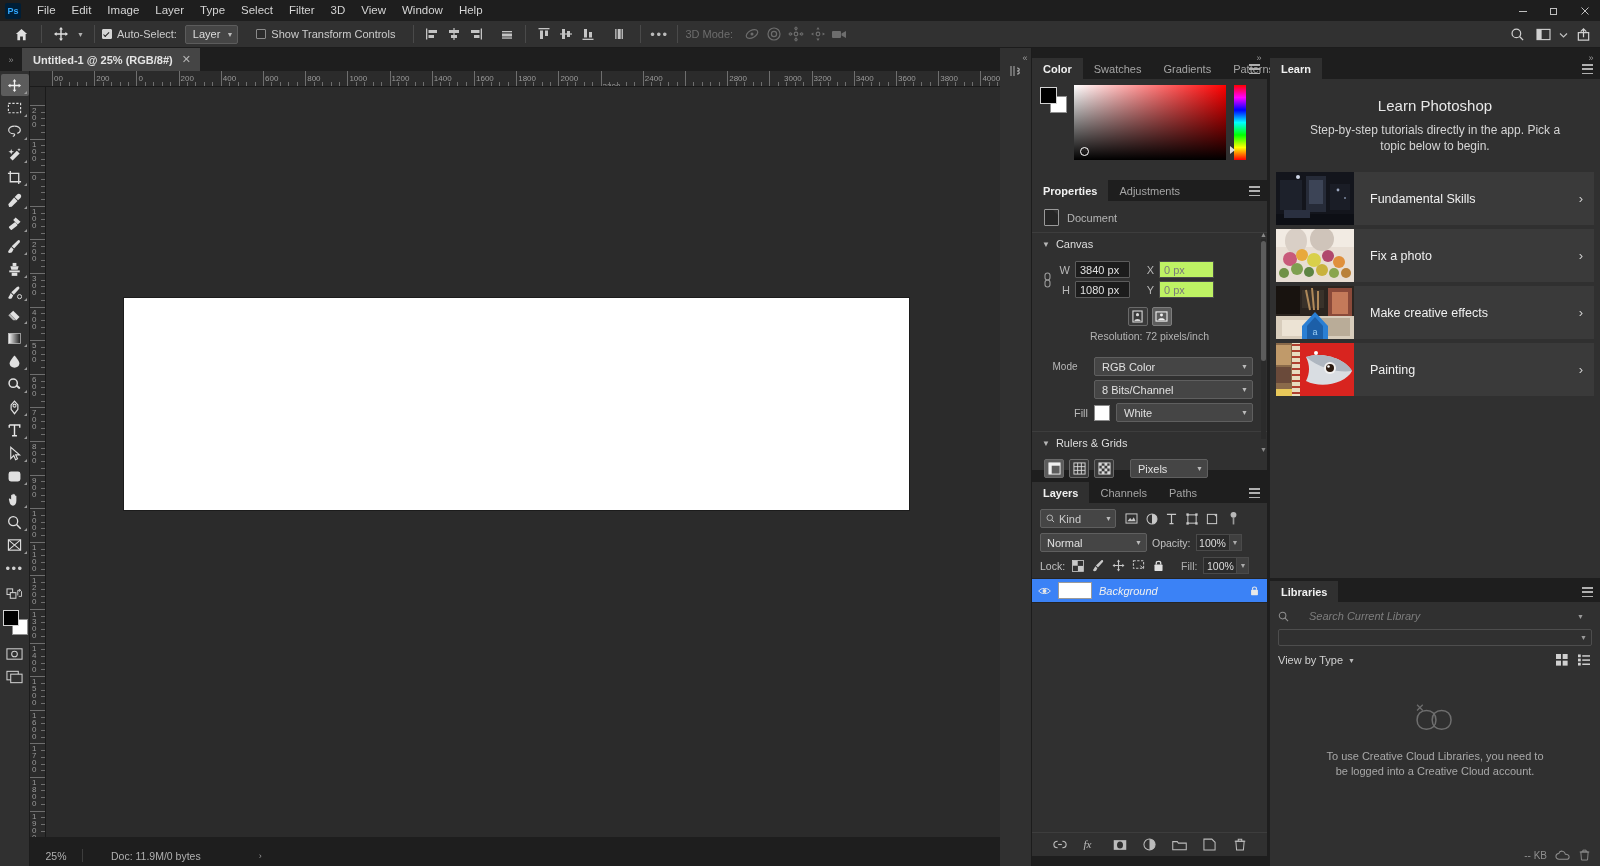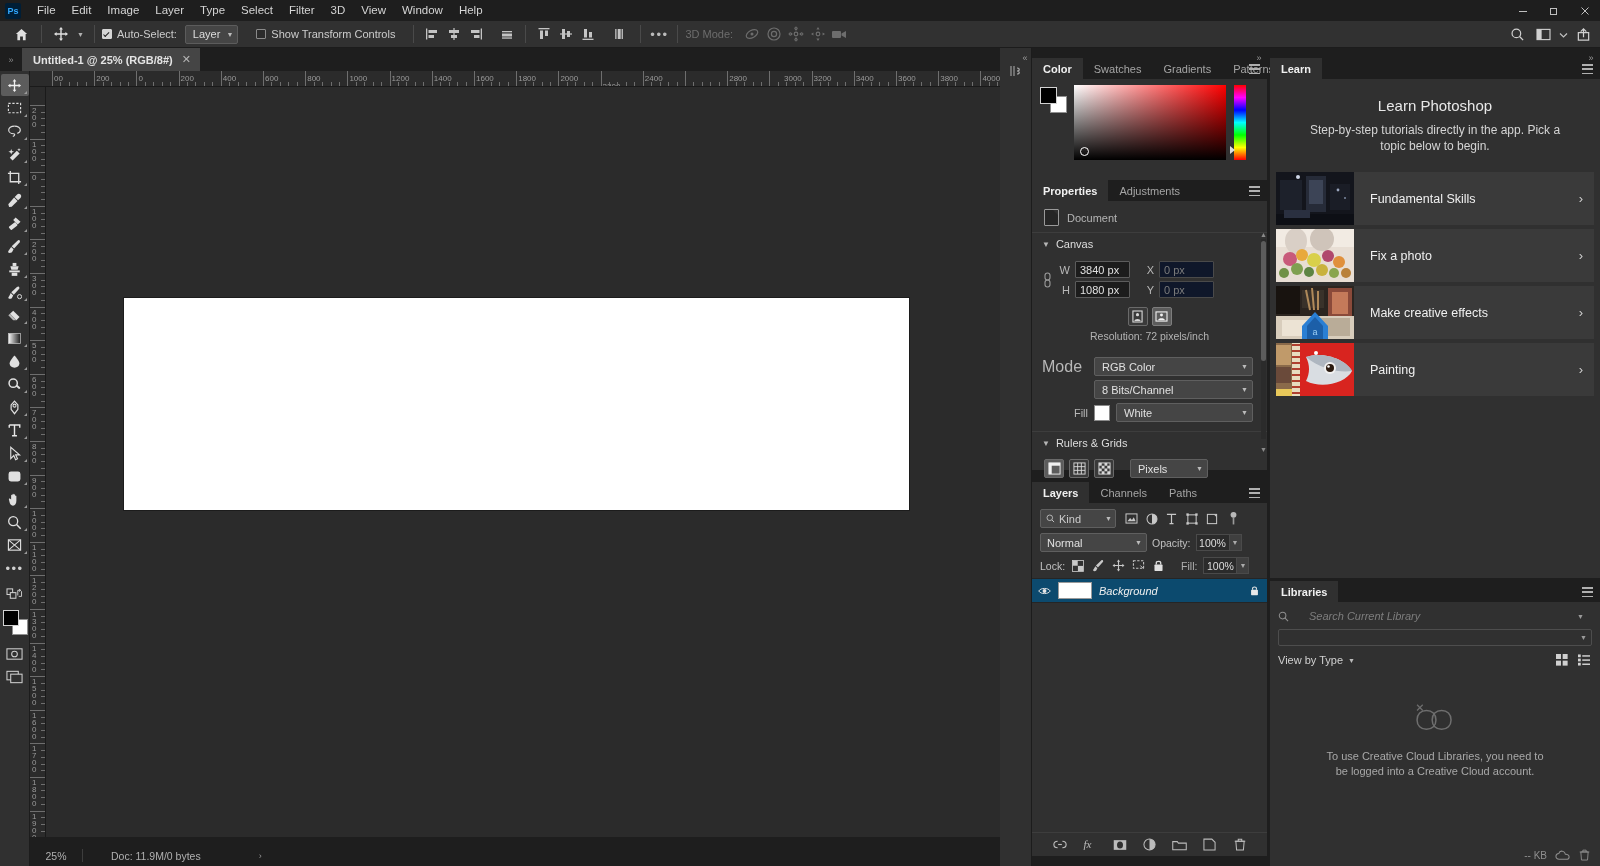--- a/index.html
+++ b/index.html
@@ -195,21 +195,21 @@
     display:flex;align-items:center;gap:6px;padding:5px 10px 5px 10px;
     border-top:1px solid #3d3d3d;font-size:11px;color:#ddd;
   }
   .chev{font-size:8px;color:#b5b5b5;}
   .fieldrow{display:flex;align-items:center;gap:5px;margin:3px 0;}
   .flabel{font-size:11px;color:#b8b8b8;width:13px;text-align:right;}
   .fbox{
     height:17px;width:55px;background:#1c1c1c;border:1px solid #5c5c5c;border-radius:1px;
     display:flex;align-items:center;padding:0 4px;font-size:11px;color:#e0e0e0;
   }
-  .fbox.empty{background:#0f172a;border-color:#4a4a4a;color:#7b7b7b;}
+  .fbox.empty{background:#bef264;border-color:#4a4a4a;color:#7b7b7b;}
   .link-ic{
     width:11px;height:20px;display:flex;align-items:center;justify-content:center;
     color:#9a9a9a;font-size:11px;
   }
   .orient-btns{display:flex;gap:4px;justify-content:center;margin:6px 0 2px 0;}
   .orient{
     width:20px;height:19px;border:1px solid #6a6a6a;border-radius:2px;background:#3a3a3a;
     display:flex;align-items:center;justify-content:center;
   }
   .orient.on{background:#5c5c5c;border-color:#7d7d7d;}
@@ -246,21 +246,21 @@
     display:flex;align-items:center;justify-content:space-between;padding:0 4px 0 6px;font-size:11px;color:#e0e0e0;
   }
   .op-val{
     height:17px;width:34px;background:#2b2b2b;border:1px solid #4a4a4a;
     display:flex;align-items:center;justify-content:center;font-size:10.5px;color:#ddd;
   }
   .op-step{width:12px;height:17px;background:#3f3f3f;border:1px solid #4a4a4a;border-left:none;display:flex;align-items:center;justify-content:center;font-size:7px;color:#aaa;}
   .lock-row{display:flex;align-items:center;gap:6px;padding:3px 6px 4px 8px;}
   .lock-ic{width:14px;height:15px;display:flex;align-items:center;justify-content:center;}
   .layer-row{
-    display:flex;align-items:center;height:25px;background:#0c4a6e;
+    display:flex;align-items:center;height:25px;background:#3b82f6;
     border-top:1px solid #252525;border-bottom:1px solid #252525;gap:7px;padding:0 8px 0 6px;
   }
   .eye{width:13px;height:13px;display:flex;align-items:center;justify-content:center;}
   .lthumb{width:34px;height:17px;background:#fff;border:1px solid #9a9a9a;}
   .lname{flex:1;font-size:11px;color:#f0f0f0;font-style:italic;}
   .lp-bottom{
     position:absolute;left:0;bottom:0;width:235px;height:24px;background:#303030;
     border-top:1px solid #3d3d3d;display:flex;align-items:center;justify-content:center;gap:14px;
   }
   .lpb{width:16px;height:16px;display:flex;align-items:center;justify-content:center;}
@@ -1099,21 +1099,21 @@
                 <rect x="1" y="1" width="12" height="10" fill="none" stroke="#f0f0f0" stroke-width="1.2"></rect>
                 <circle cx="7" cy="4.4" r="1.6" fill="#f0f0f0"></circle>
                 <path d="M3.4 10 C3.4 7.2 10.6 7.2 10.6 10 Z" fill="#f0f0f0"></path>
               </svg>
           </div>
         </div>
 
         <div class="res-txt">Resolution: 72 pixels/inch</div>
 
         <div style="display:flex;align-items:center;gap:6px;padding:0 14px 0 10px;">
-          <span style="font-size:16px;color:#b8b8b8;width:46px;text-align:left;">Mode</span>
+          <span style="font-size:10px;color:#b8b8b8;width:46px;text-align:center;">Mode</span>
           <span class="sel" style="flex:1">
             <span>RGB Color</span>
             <span class="cv">▼</span>
           </span>
         </div>
         <div style="display:flex;align-items:center;gap:6px;padding:4px 14px 0 10px;">
           <span style="width:46px"></span>
           <span class="sel" style="flex:1">
             <span>8 Bits/Channel</span>
             <span class="cv">▼</span>

